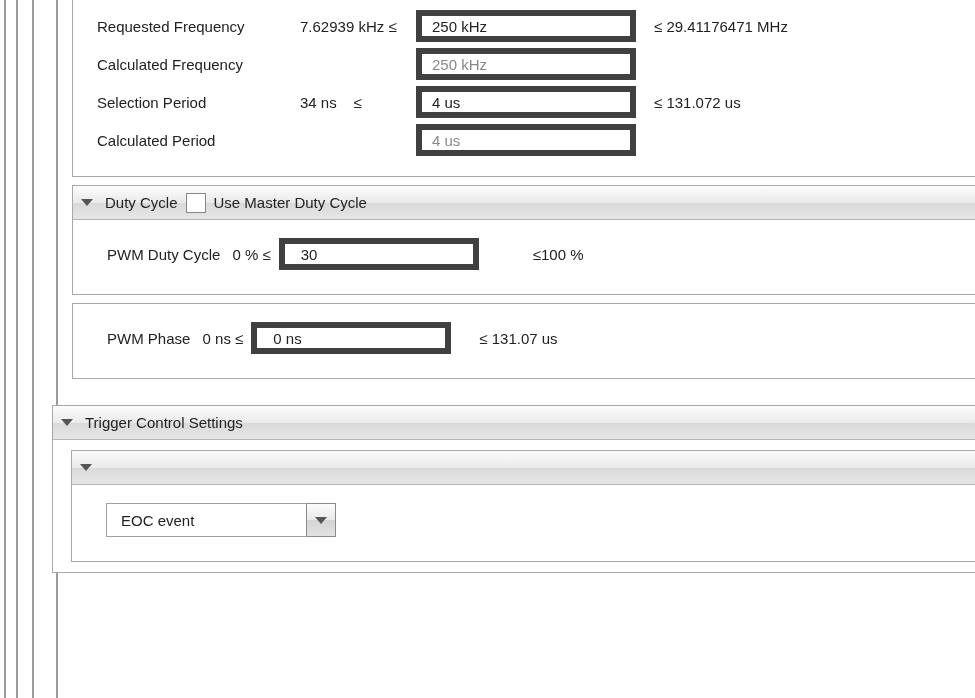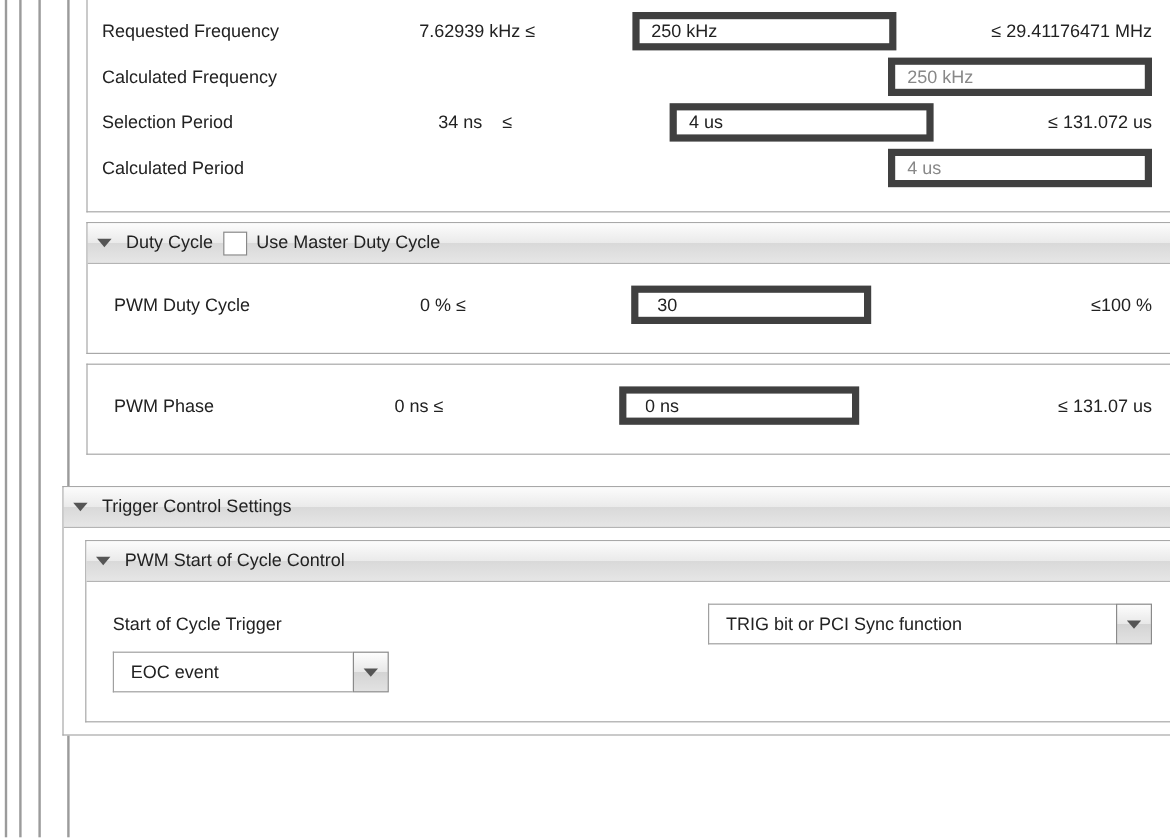--- a/index.html
+++ b/index.html
@@ -69,23 +69,22 @@
   }
   .checkbox {
     width: 20px; height: 20px;
     border: 1px solid #888;
     background: #fff;
     display: inline-block;
   }
   .row {
     display: flex;
     align-items: center;
-    margin: 6px 0;
+    margin: 6px 12px;
     gap: 8px;
-    justify-content: space-between;
   }
   .lbl { width: 195px; }
   .minval { width: 108px; text-align: left; }
   .input-box {
     border: 6px solid #404040;
     height: 32px;
     padding: 0 10px;
     font-size: 15px;
     font-family: inherit;
     color: #222;
@@ -223,34 +222,22 @@
     <div class="panel outer">
       <div class="panel-header">
         <span class="tri"></span>
         <span>Trigger Control Settings</span>
       </div>
       <div style="padding:10px 0 10px 18px">
 
         <div class="panel" style="margin:0; border-right:0;">
           <div class="panel-header">
             <span class="tri"></span>
-            <span>PWM Start of Cycle Control</span>
           </div>
           <div class="panel-body">
-            <div class="row">
-              <span style="width:216px">Start of Cycle Trigger</span>
-              <div class="combo">
-                <div class="cb-text" style="min-width:340px">
-                    <span>TRIG bit or PCI Sync function</span>
-                  </div>
-                <div class="cb-btn">
-                    <span class="tri"></span>
-                  </div>
-              </div>
-            </div>
             <div class="row">
               <div class="combo">
                 <div class="cb-text" style="min-width:200px">
                     <span>EOC event</span>
                   </div>
                 <div class="cb-btn">
                     <span class="tri"></span>
                   </div>
               </div>
             </div>

